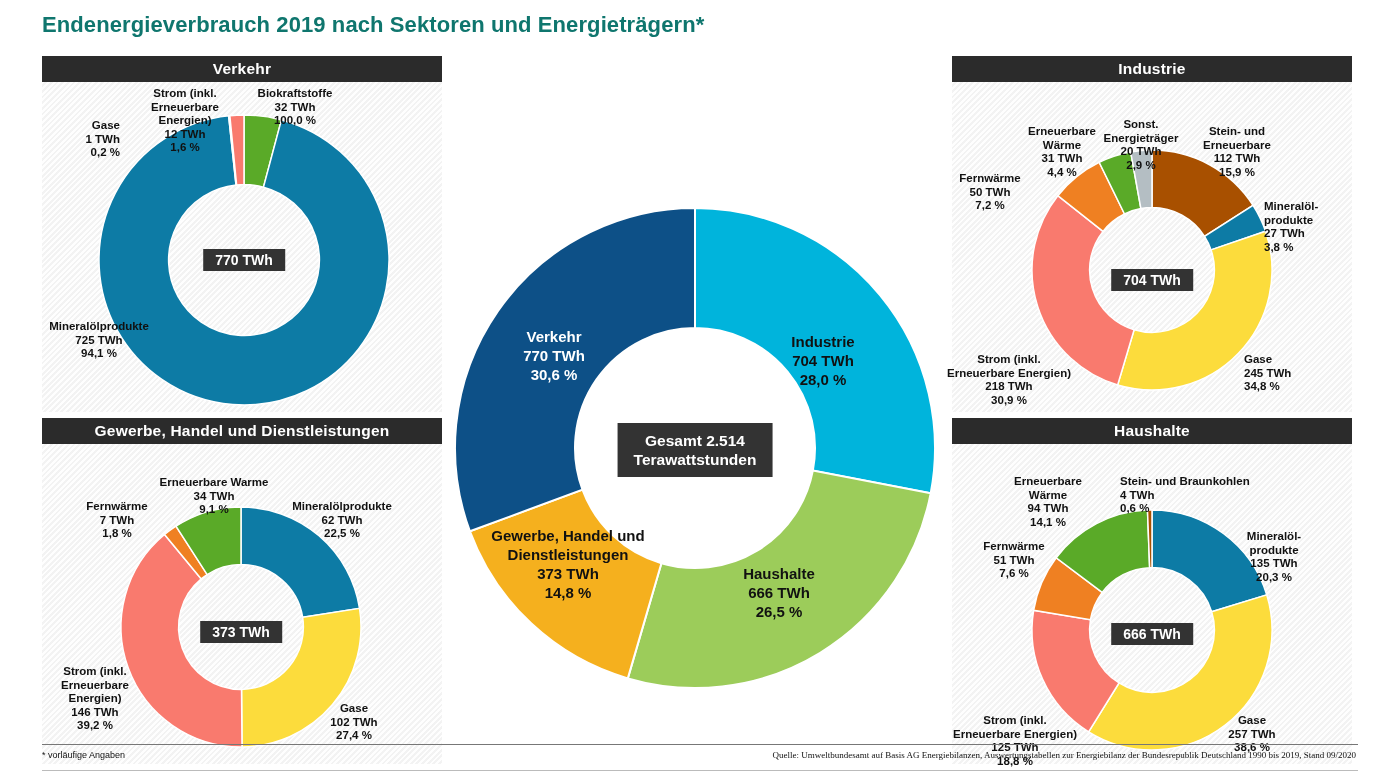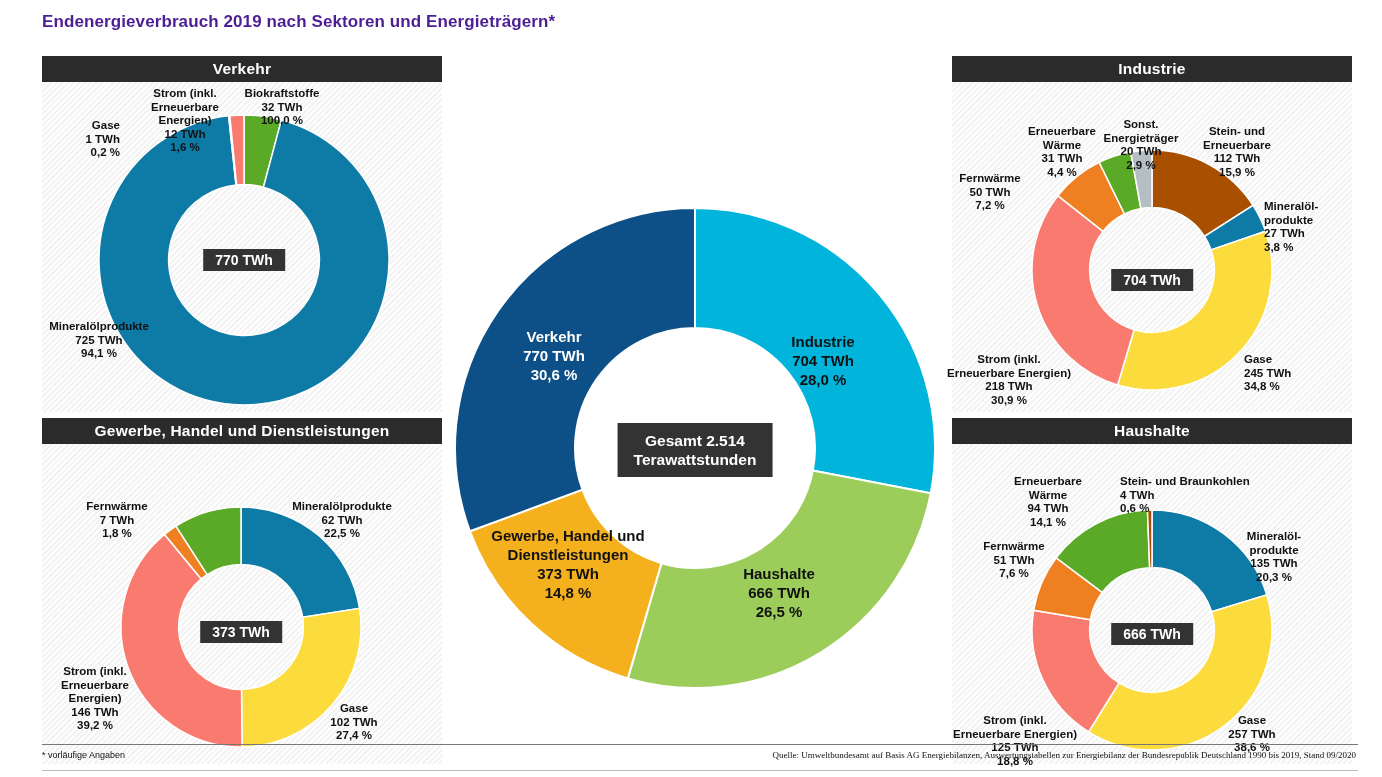--- a/index.html
+++ b/index.html
@@ -8,21 +8,21 @@
     background:#ffffff;
     font-family:"Liberation Sans", sans-serif;
     color:#1a1a1a;
     position:relative;
     overflow:hidden;
   }
   #page{position:relative;width:1382px;height:777px;}
 
   .title{
     position:absolute;left:42px;top:12px;
-    font-size:17px;font-weight:bold;color:#4c1d95;
+    font-size:22px;font-weight:bold;color:#0f766e;
     letter-spacing:.1px;
   }
 
   .panel{position:absolute;}
   .panel-header{
     background:#2b2b2b;color:#ffffff;
     font-size:15.5px;font-weight:bold;
     text-align:center;
     line-height:26px;height:26px;
     letter-spacing:.2px;
@@ -104,21 +104,21 @@
           </svg>
       </div>
       <div class="center-pill pill-small" style="left:202px;top:170px;">770 TWh</div>
 
       <div class="lbl r" style="left:78px;top:29px;"><span>Gase</span><br><span>1 TWh</span><br><span>0,2 %</span></div>
 
       <div class="lbl c" style="left:143px;top:-3px;"><span>Strom (inkl.
 Erneuerbare
 Energien)</span><br><span>12 TWh</span><br><span>1,6 %</span></div>
 
-      <div class="lbl c" style="left:240px;top:-3px;text-align:center;"><span>Biokraftstoffe</span><br><span>32 TWh</span><br><span>100,0 %</span></div>
+      <div class="lbl c" style="left:253px;top:-3px;text-align:center;"><span>Biokraftstoffe</span><br><span>32 TWh</span><br><span>100,0 %</span></div>
 
       <div class="lbl c" style="left:57px;top:230px;"><span>Mineralölprodukte</span><br><span>725 TWh</span><br><span>94,1 %</span></div>
     </div>
   </div>
 
   <div class="panel" style="left:952px;top:56px;width:400px;">
     <div class="panel-header">Industrie</div>
     <div class="panel-body" style="height:330px;">
       <div class="chart-wrap" style="left:80px;top:60px;">
         <svg width="240" height="240" viewBox="0 0 240 240">
@@ -163,20 +163,21 @@
             <path d="M238.5462225254098 101.37761763479176 A120 120 0 0 1 121.0106880998615 239.99574371437012 L120.52555781192798 182.39778673147248 A62.400000000000006 62.400000000000006 0 0 0 181.6440357132131 110.31636117009172 Z" fill="#fcdc3c" stroke="#ffffff" stroke-width="1.5"></path>
             <path d="M121.0106880998615 239.99574371437012 A120 120 0 0 1 43.55585646158957 27.49976800743198 L80.24904536002657 71.89987936386463 A62.400000000000006 62.400000000000006 0 0 0 120.52555781192798 182.39778673147248 Z" fill="#f97a6e" stroke="#ffffff" stroke-width="1.5"></path>
             <path d="M43.55585646158957 27.49976800743198 A120 120 0 0 1 54.96858622047024 19.149044516992376 L86.18366483464453 67.55750314883603 A62.400000000000006 62.400000000000006 0 0 0 80.24904536002657 71.89987936386463 Z" fill="#ef8022" stroke="#ffffff" stroke-width="1.5"></path>
             <path d="M54.96858622047024 19.149044516992376 A120 120 0 0 1 119.99999999999997 0 L119.99999999999999 57.599999999999994 A62.400000000000006 62.400000000000006 0 0 0 86.18366483464453 67.55750314883603 Z" fill="#5aaa28" stroke="#ffffff" stroke-width="1.5"></path>
           </svg>
       </div>
       <div class="center-pill pill-small" style="left:199px;top:180px;">373 TWh</div>
 
       <div class="lbl c" style="left:75px;top:48px;"><span>Fernwärme</span><br><span>7 TWh</span><br><span>1,8 %</span></div>
 
+      <div class="lbl c" style="left:172px;top:24px;"><span>Erneuerbare Warme</span><br><span>34 TWh</span><br><span>9,1 %</span></div>
 
       <div class="lbl c" style="left:300px;top:48px;"><span>Mineralölprodukte</span><br><span>62 TWh</span><br><span>22,5 %</span></div>
 
       <div class="lbl c" style="left:53px;top:213px;"><span>Strom (inkl.
 Erneuerbare
 Energien)</span><br><span>146 TWh</span><br><span>39,2 %</span></div>
 
       <div class="lbl c" style="left:312px;top:250px;"><span>Gase</span><br><span>102 TWh</span><br><span>27,4 %</span></div>
     </div>
   </div>

